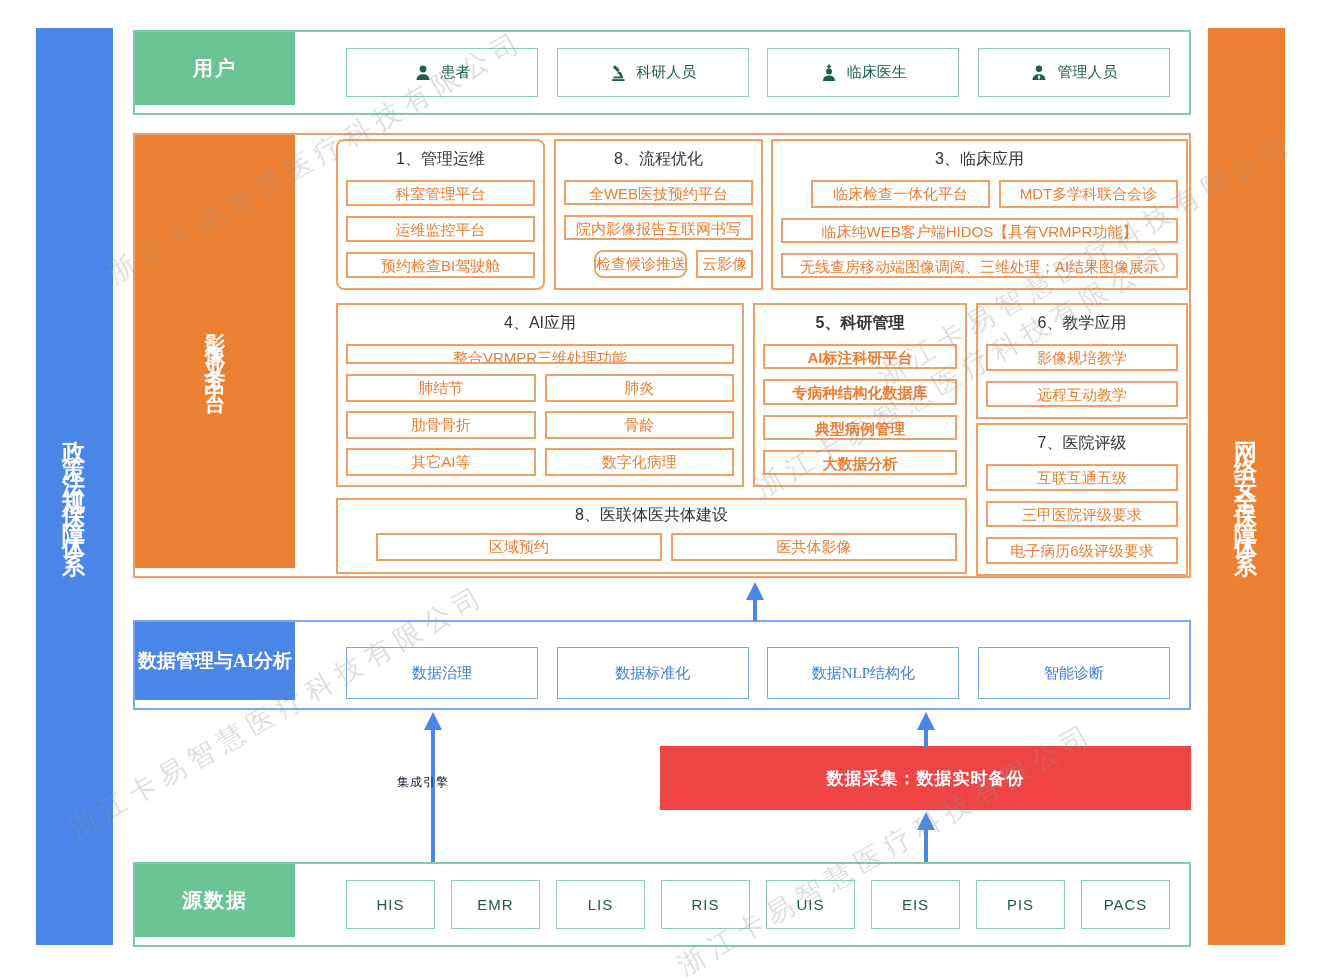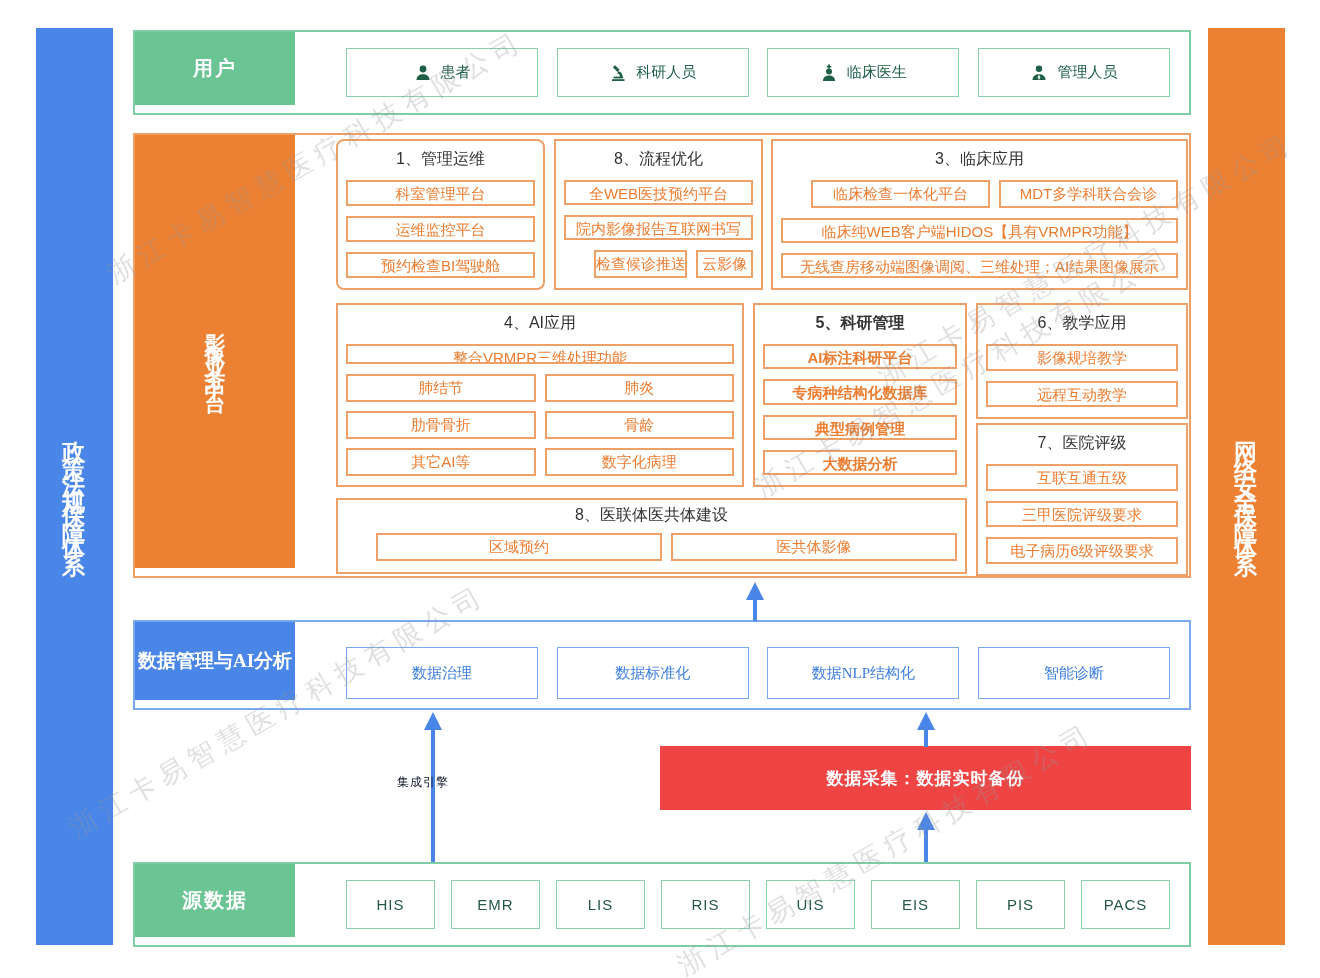--- a/index.html
+++ b/index.html
@@ -80,21 +80,21 @@
     text-align:center; font-size:16px; color:#333333;
     margin:8px 0 10px; flex:0 0 auto;
   }
   .item {
     border:2px solid #EFA066; color:#ED7D31; font-size:15px;
     height:28px; line-height:24px; text-align:center;
     margin:0 8px 10px; overflow:hidden; white-space:nowrap;
   }
   .item-row { display:flex; gap:9px; margin:0 8px 10px;padding-left:30px; }
   .item-row .item { margin:0; flex:1; }
-  .item-row .wide { flex:1.7; }
+  .item-row .wide { flex:1.7;border-radius:9px; }
   .grid2 {
     display:grid; grid-template-columns:1fr 1fr; gap:9px;
     margin:0 8px 9px;
   }
   .grid2 .item { margin:0; }
 
   
   #data-mgmt { top:620px; height:90px;font-family:Liberation Serif, serif; }
   .b-box {
     width:192px; height:52px; border:1.5px solid #7BA9F0; background:#fff;

